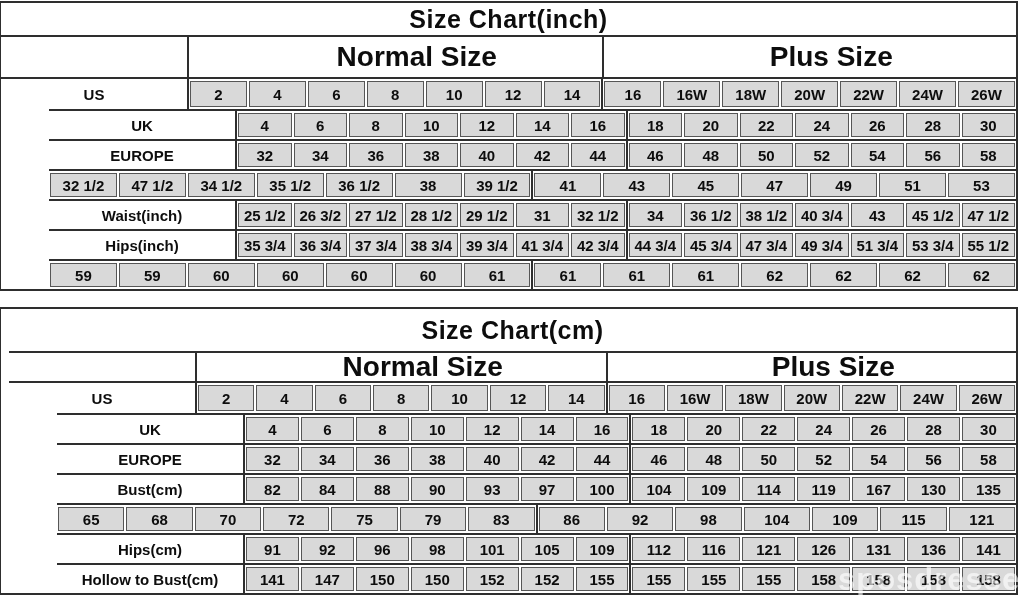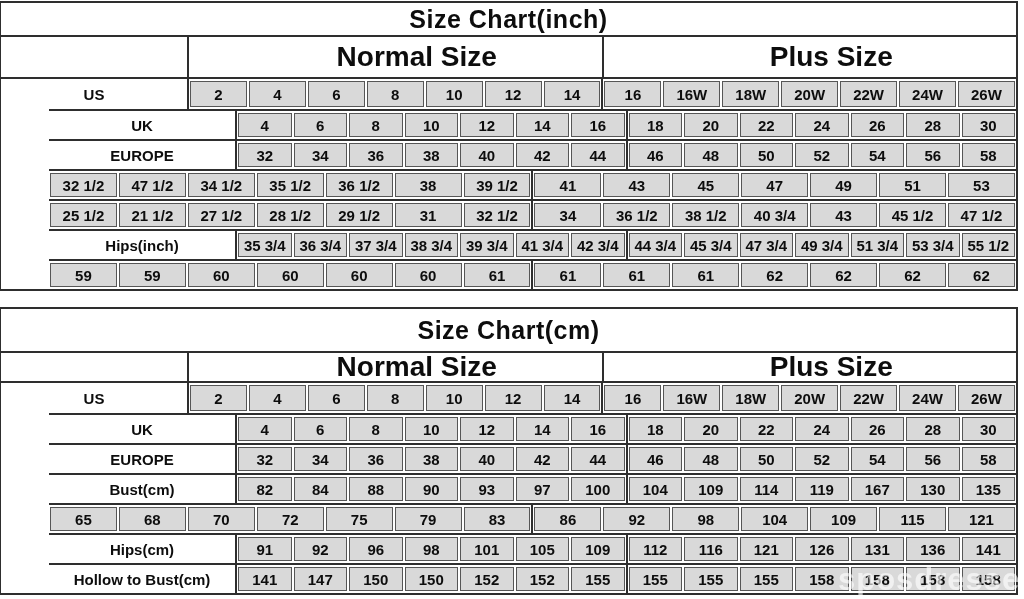--- a/index.html
+++ b/index.html
@@ -3,21 +3,21 @@
 <meta charset="utf-8">
 <style>
   html,body{margin:0;padding:0;background:#ffffff;}
   body{width:1024px;height:599px;overflow:hidden;
        font-family:"Liberation Sans","DejaVu Sans",sans-serif;color:#0d0d0d;}
   #stage{position:relative;width:1024px;height:599px;background:#ffffff;}
 
   .size-table{position:absolute;left:0;width:1018px;box-sizing:border-box;
               border:2px solid #2e2e2e;border-left-width:1px;background:#ffffff;}
   .size-table.t1{top:1px;}
-  .size-table.t2{top:307px;}
+  .size-table.t2{top:307px;padding-left:8px;}
 
   .title-row{display:flex;align-items:center;justify-content:center;
              font-weight:700;font-size:25px;letter-spacing:0.5px;
              border-bottom:2px solid #2e2e2e;box-sizing:border-box;}
   .t1 .title-row{height:34px;}
   .t2 .title-row{height:44px;}
 
   .group-row{display:flex;border-bottom:2px solid #2e2e2e;box-sizing:border-box;
              font-size:28px;font-weight:600;gap:43px;}
   .t1 .group-row{height:42px;}
@@ -235,26 +235,27 @@
             </div>
             <div class="cell">
               <div class="box">51</div>
             </div>
             <div class="cell">
               <div class="box">53</div>
             </div>
           </div>
         </div>
         <div class="trow">
+          <div class="label">Waist(inch)</div>
           <div class="cells">
             <div class="cell">
               <div class="box">25 1/2</div>
             </div>
             <div class="cell">
-              <div class="box">21 1/2</div>
+              <div class="box">26 3/2</div>
             </div>
             <div class="cell">
               <div class="box">27 1/2</div>
             </div>
             <div class="cell">
               <div class="box">28 1/2</div>
             </div>
             <div class="cell">
               <div class="box">29 1/2</div>
             </div>

